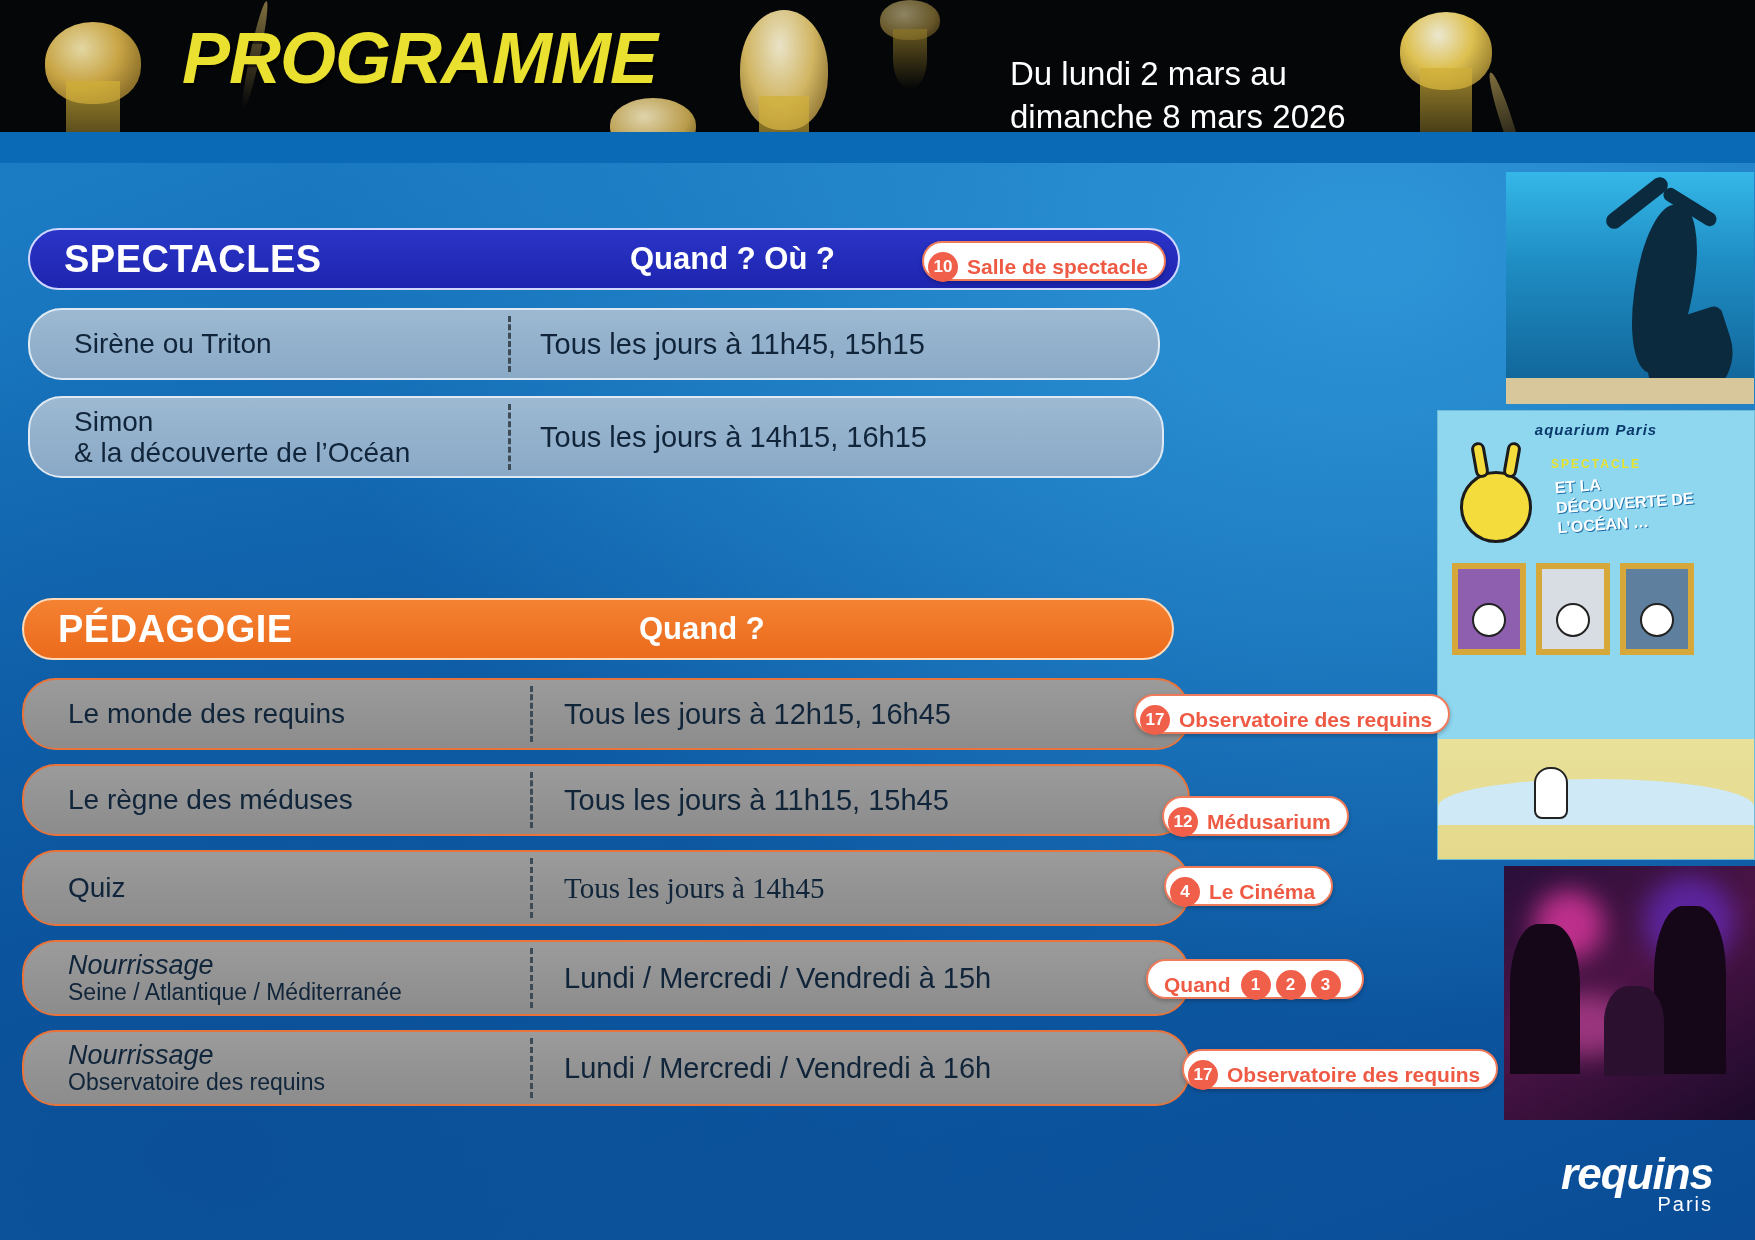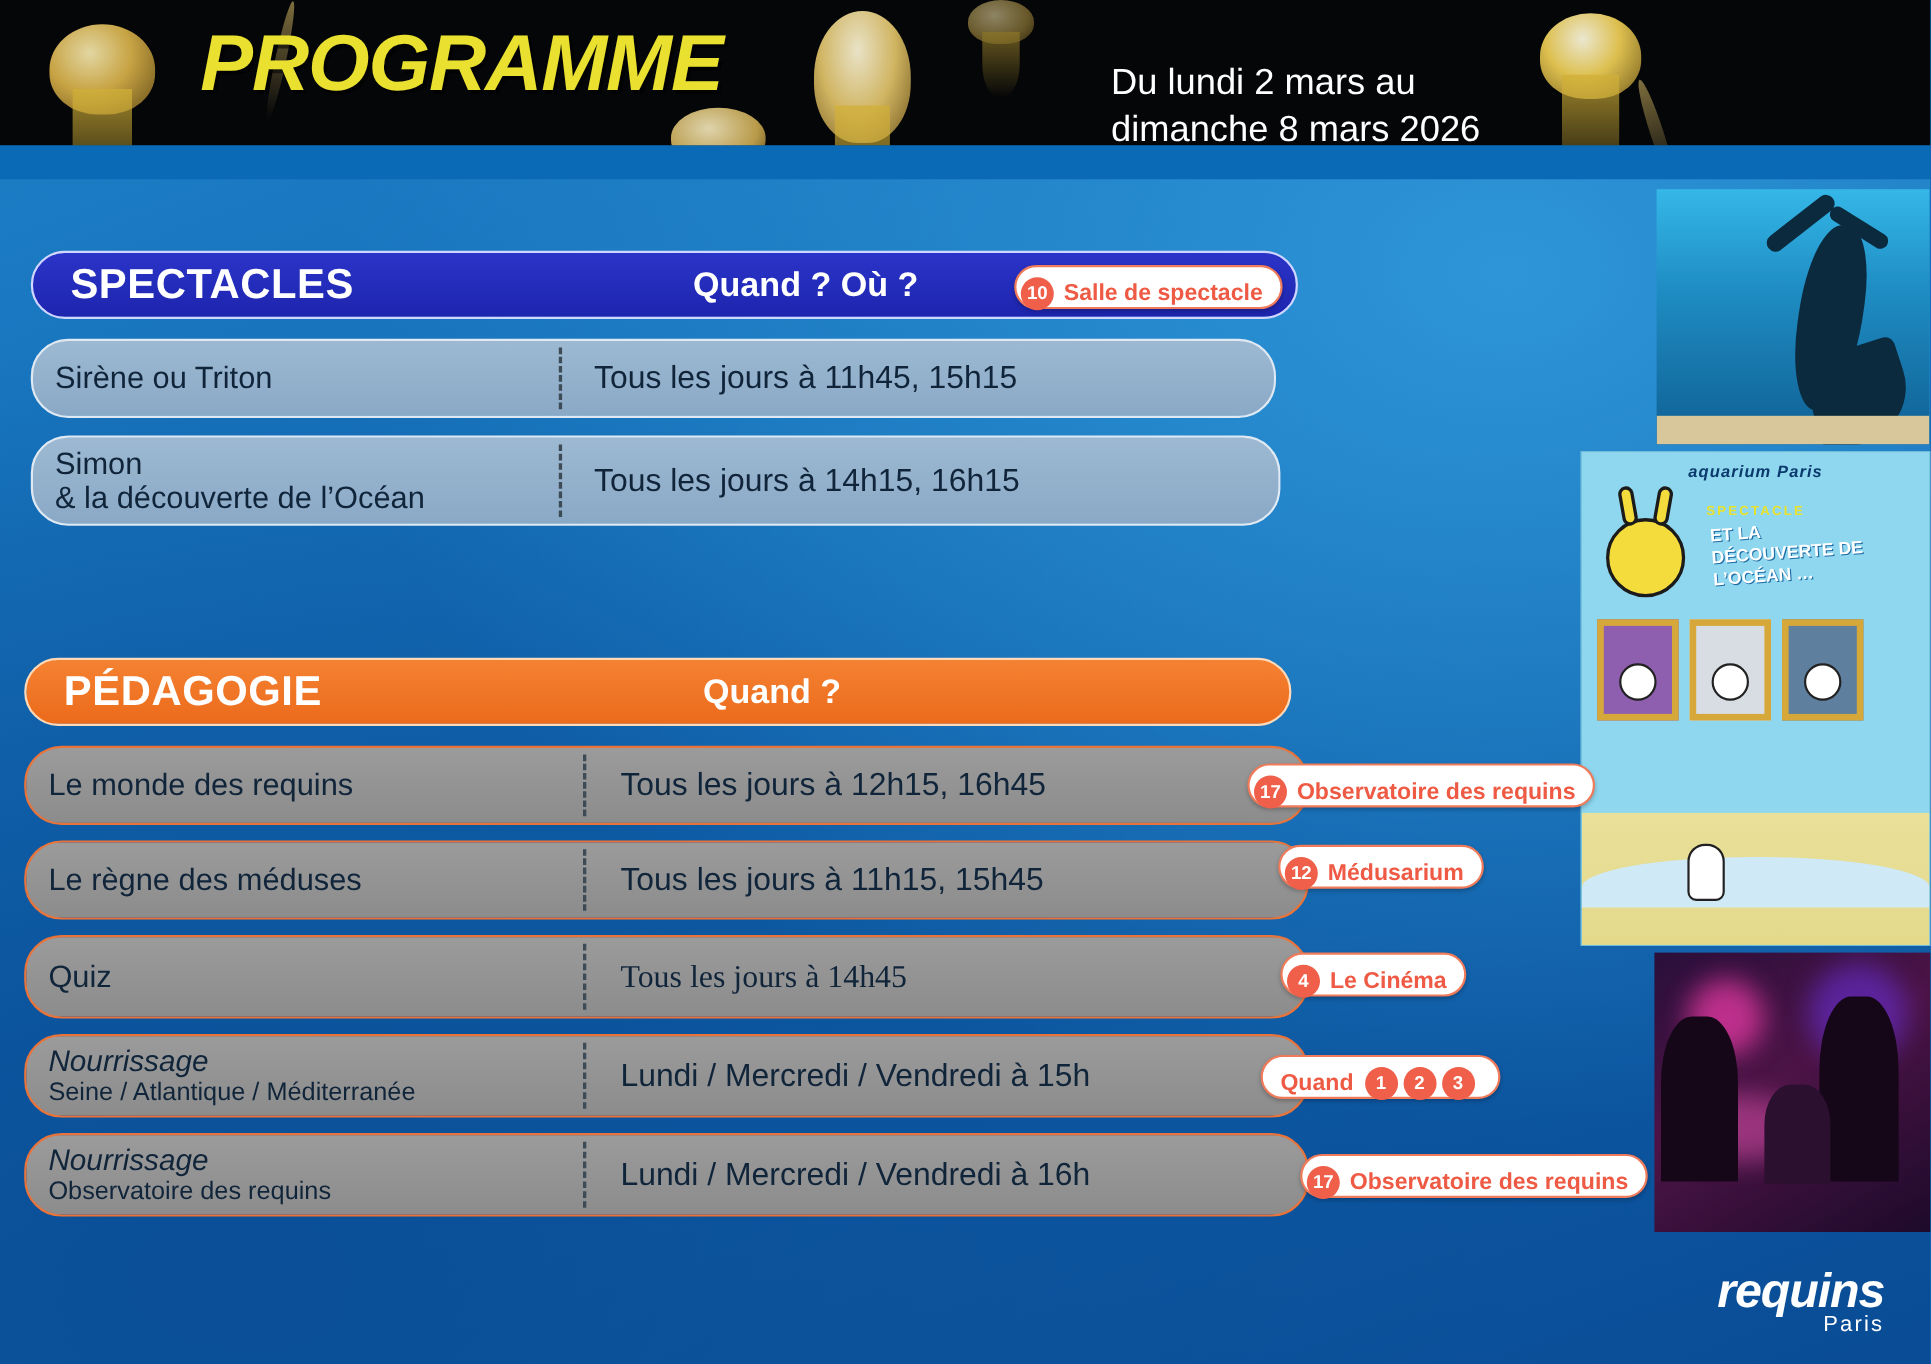--- a/index.html
+++ b/index.html
@@ -130,21 +130,21 @@
     background: linear-gradient(180deg, #9db9d2 0%, #8aa9c6 100%);
     border: 2px solid #dfe9f3;
   }
   .row.grey {
     background: linear-gradient(180deg, #9b9b9b 0%, #8c8c8c 100%);
     border: 2px solid #e9743b;
   }
   .row-label {
     color: #10243a;
     font-size: 28px;
-    padding-left: 20px;
+    padding-left: 44px;
     line-height: 1.12;
     z-index: 2;
   }
   .row-label .small { font-size: 23px; }
   .row-label .italic { font-style: italic; font-size: 27px; }
   .row-time {
     position: absolute;
     color: #10243a;
     font-size: 29px;
     white-space: nowrap;
@@ -395,21 +395,21 @@
     <div class="pill" style="left:1110px; top:14px;">
       <span class="num">17</span>
       <span class="ptxt">Observatoire des requins</span>
     </div>
   </div>
 
   <div class="row grey" style="margin-top:14px; height:72px; width:1168px;">
     <div class="divider" style="left:506px;"></div>
     <div class="row-label" style="width:506px;">Le règne des méduses</div>
     <div class="row-time" style="left:540px;">Tous les jours à 11h15, 15h45</div>
-    <div class="pill" style="left:1138px; top:2px;">
+    <div class="pill" style="left:1138px; top:30px;">
       <span class="num">12</span>
       <span class="ptxt">Médusarium</span>
     </div>
   </div>
 
   <div class="row grey" style="margin-top:14px; height:76px; width:1168px;">
     <div class="divider" style="left:506px;"></div>
     <div class="row-label" style="width:506px;">Quiz</div>
     <div class="row-time" style="left:540px;font-family:Liberation Serif, serif;">Tous les jours à 14h45</div>
     <div class="pill" style="left:1140px; top:14px;">

